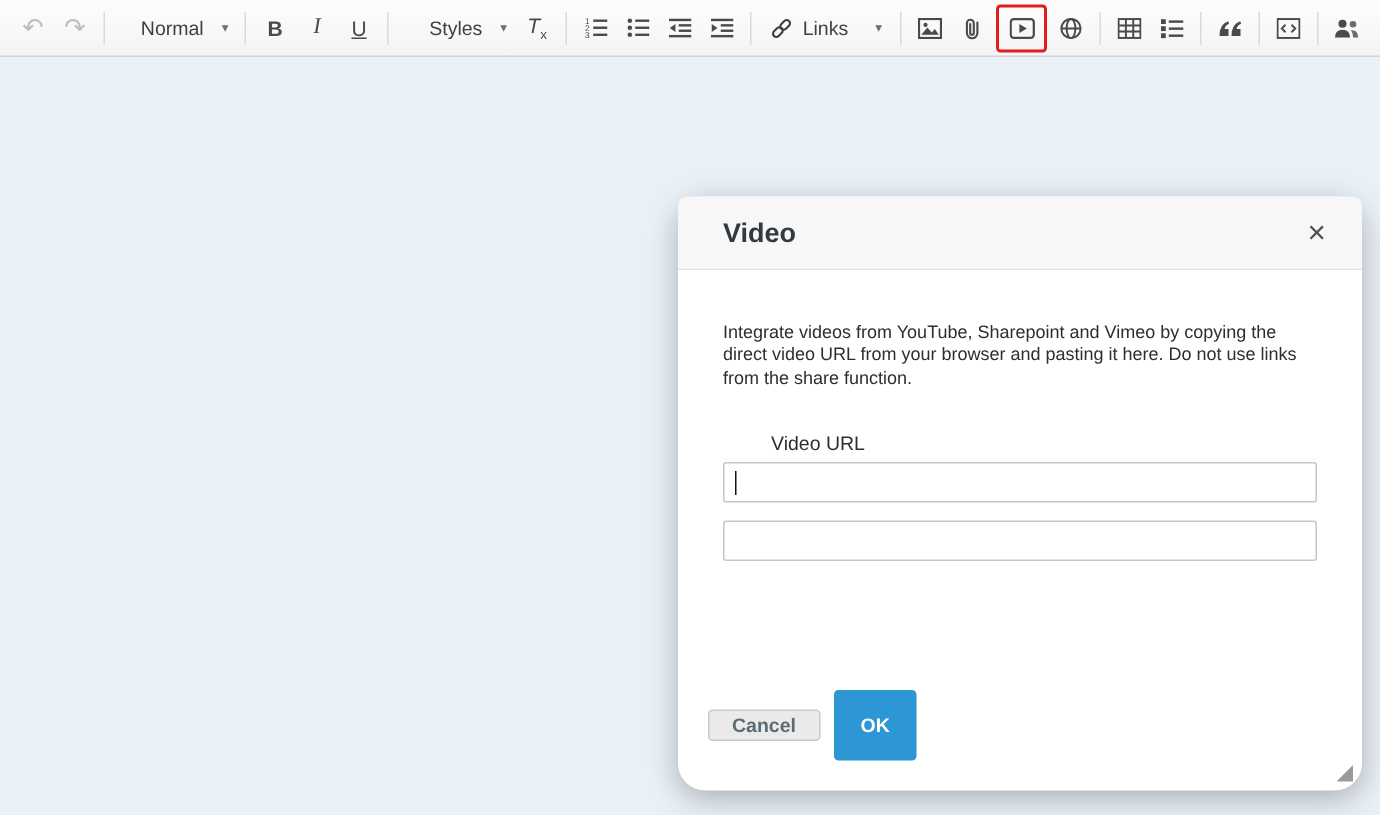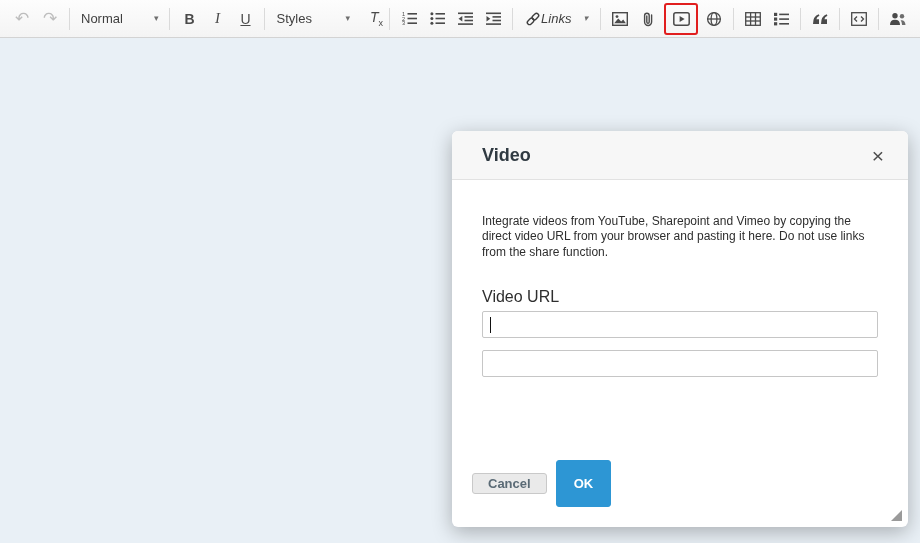--- a/index.html
+++ b/index.html
@@ -26,71 +26,71 @@
     min-width: 26px; height: 26px;
     display: flex; align-items: center; justify-content: center;
     margin: 0 1px; border-radius: 2px; cursor: pointer;
     font-size: 14px; user-select: none;
   }
   .tb-btn svg { display: block; }
   .sep { width: 1px; height: 22px; background: #dadada; margin: 0 5px; flex: none; }
   .disabled { color: #bdbdbd; cursor: default; }
   .arrow-glyph { font-size: 17px; line-height: 1; }
   .combo {
-    display: flex; align-items: center; justify-content: space-between;
+    display: flex; align-items: center; justify-content: flex-end;
     height: 26px; padding: 0 6px; cursor: pointer; border-radius: 2px;
     font-size: 13px; color: #3f3f3f;
   }
   .chev { font-size: 9px; color: #6f6f6f; margin-left: 12px; line-height: 1; }
   .combo-format { width: 92px; }
   .combo-styles { width: 88px; }
   .bold-b { font-weight: bold; font-size: 14px; }
   .italic-i { font-style: italic; font-family: "Liberation Serif", serif; font-size: 15px; }
   .under-u { text-decoration: underline; font-size: 14px; }
-  .tx { font-style: italic; font-size: 14px; justify-content: flex-end; }
+  .tx { font-style: italic; font-size: 14px; }
   .tx sub { font-size: 9px; font-style: normal; }
-  .links-combo { display: flex; align-items: center; gap: 0; height: 26px; padding: 0 7px; border-radius: 2px; cursor: pointer; font-size: 13px; color: #3f3f3f; font-style: italic; }
+  .links-combo { display: flex; align-items: center; gap: 6px; height: 26px; padding: 0 7px; border-radius: 2px; cursor: pointer; font-size: 13px; color: #3f3f3f; }
   .highlight-box {
     display: flex; align-items: center; justify-content: center;
     border: 2px solid #e11e1e; border-radius: 3px;
     padding: 1px 2px; margin: 0 2px;
   }
 
   
   .editor-area {
     position: absolute; top: 39px; left: 0; right: 0; bottom: 0;
     background: #e9f0f6;
   }
 
   
   .modal {
     position: absolute; left: 452px; top: 131px;
     width: 456px; height: 396px;
-    background: #ffffff; border-radius: 6px;
+    background: #ffffff; border-radius: 18px;
     box-shadow: 0 5px 20px rgba(0,0,0,.28);
   }
   .modal-header {
     height: 49px;
     background: #f7f7f7;
     border-bottom: 1px solid #e2e2e2;
     border-radius: 6px 6px 0 0;
     display: flex; align-items: center;
     padding: 0 20px 0 30px;
   }
   .modal-title { font-size: 18px; font-weight: bold; color: #303a42; }
   .modal-close {
     margin-left: auto; font-size: 21px; line-height: 1;
     color: #4d4d4d; cursor: pointer; padding: 2px 4px;
   }
   .modal-body { padding: 34px 30px 0 30px; }
   .desc {
     font-size: 12px; line-height: 1.28; color: #2e2e2e;
     max-width: 402px; margin-bottom: 28px;
   }
-  .field-label { font-size: 16px; color: #2e2e2e; margin-bottom: 5px; }
+  .field-label { font-size: 13px; color: #2e2e2e; margin-bottom: 5px; margin-left: 32px; }
   .field { position: relative; margin-bottom: 12px; }
   input.text {
     width: 100%; height: 27px;
     border: 1px solid #c6c6c6; border-radius: 2px;
     padding: 0 7px; font-size: 12.5px;
     font-family: "Liberation Sans", sans-serif;
     background: #fff; color: #222; outline: none;
   }
   .caret {
     position: absolute; left: 8px; top: 6px;

